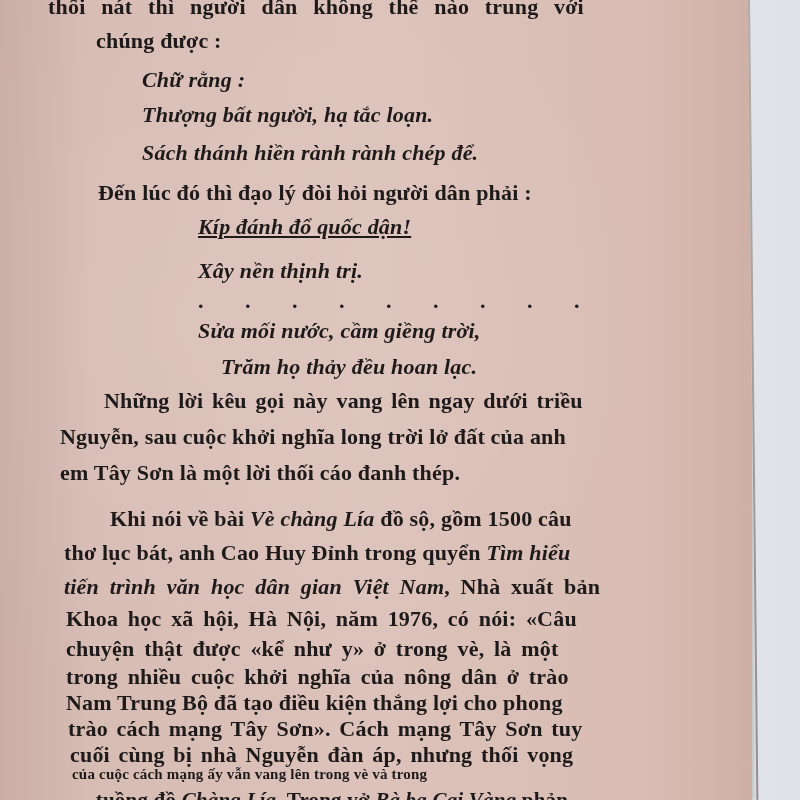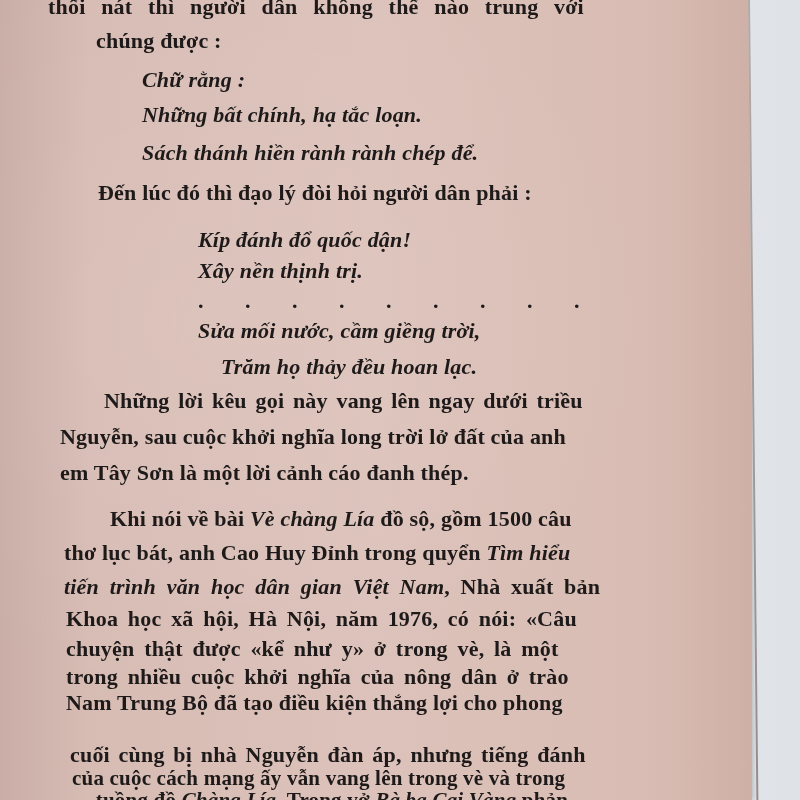--- a/index.html
+++ b/index.html
@@ -40,46 +40,47 @@
 <div class="backdrop"></div>
 <div class="page"></div>
 <div class="page-edge"></div>
 
 <div class="text">
 
   <div class="line" style="left:48px; top:-6px; word-spacing:10px;">thối nát thì người dân không thể nào trung với</div>
   <div class="line" style="left:48px; top:28px;margin-left:48px;">chúng được :</div>
 
   <div class="line verse" style="left:142px; top:67px;">Chữ rằng :</div>
-  <div class="line verse" style="left:142px; top:102px;">Những bất chính, hạ tắc loạn.</div>
+  <div class="line verse" style="left:142px; top:102px;">Thượng bất người, hạ tắc loạn.</div>
   <div class="line verse" style="left:142px; top:140px;">Sách thánh hiền rành rành chép để.</div>
 
   <div class="line" style="left:98px; top:180px;">Đến lúc đó thì đạo lý đòi hỏi người dân phải :</div>
 
-  <div class="line verse" style="left:198px; top:227px;">Kíp đánh đổ quốc dận!</div>
+  <div class="line verse" style="left:198px; top:214px;text-decoration:underline;">Kíp đánh đổ quốc dận!</div>
   <div class="line verse" style="left:198px; top:258px;">Xây nền thịnh trị.</div>
   <div class="dots" style="left:198px; top:288px;">. . . . . . . . .</div>
   <div class="line verse" style="left:198px; top:318px;font-style:italic;">Sửa mối nước, cầm giềng trời,</div>
   <div class="line verse" style="left:198px; top:354px;margin-left:23px;">Trăm họ thảy đều hoan lạc.</div>
 
   <div class="line" style="left:104px; top:388px; word-spacing:3px;">Những lời kêu gọi này vang lên ngay dưới triều</div>
   <div class="line" style="left:60px; top:424px;">Nguyễn, sau cuộc khởi nghĩa long trời lở đất của anh</div>
-  <div class="line" style="left:60px; top:460px;">em Tây Sơn là một lời cảnh cáo đanh thép.</div>
+  <div class="line" style="left:60px; top:460px;">em Tây Sơn là một lời thối cáo đanh thép.</div>
 
   <div class="line" style="left:110px; top:506px;">
     <span>Khi nói về bài </span><span class="it">Vè chàng Lía</span><span> đồ sộ, gồm 1500 câu</span>
   </div>
   <div class="line" style="left:64px; top:540px;">
     <span>thơ lục bát, anh Cao Huy Đỉnh trong quyển </span><span class="it">Tìm hiểu</span>
   </div>
   <div class="line" style="left:64px; top:574px; word-spacing:5px;">
     <span class="it">tiến trình văn học dân gian Việt Nam</span><span>, Nhà xuất bản</span>
   </div>
   <div class="line" style="left:66px; top:606px; word-spacing:4px;">Khoa học xã hội, Hà Nội, năm 1976, có nói: «Câu</div>
   <div class="line" style="left:66px; top:636px; word-spacing:4px;">chuyện thật được «kể như y» ở trong vè, là một</div>
   <div class="line" style="left:66px; top:664px; word-spacing:4px;">trong nhiều cuộc khởi nghĩa của nông dân ở trào</div>
   <div class="line" style="left:66px; top:690px;">Nam Trung Bộ đã tạo điều kiện thắng lợi cho phong</div>
-  <div class="line" style="left:70px; top:742px; word-spacing:3px;">cuối cùng bị nhà Nguyễn đàn áp, nhưng tiếng đánh</div>
-  <div class="line" style="left:72px; top:766px; font-size:21px;">của cuộc cách mạng ấy vẫn vang lên trong vè và trong</div>
+  <div class="line" style="left:68px; top:716px; word-spacing:3px;">trào cách mạng Tây Sơn». Cách mạng Tây Sơn tuy</div>
+  <div class="line" style="left:70px; top:742px; word-spacing:3px;">cuối cùng bị nhà Nguyễn đàn áp, nhưng thối vọng</div>
+  <div class="line" style="left:72px; top:766px; font-size:15px;">của cuộc cách mạng ấy vẫn vang lên trong vè và trong</div>
   <div class="line" style="left:74px; top:788px; font-size:21px;">
     <span>... tuồng đồ </span><span class="it">Chàng Lía</span><span>. Trong vở </span><span class="it">Bà ba Cai Vàng</span><span> phản</span>
   </div>
 </div>
 
 </body></html>

